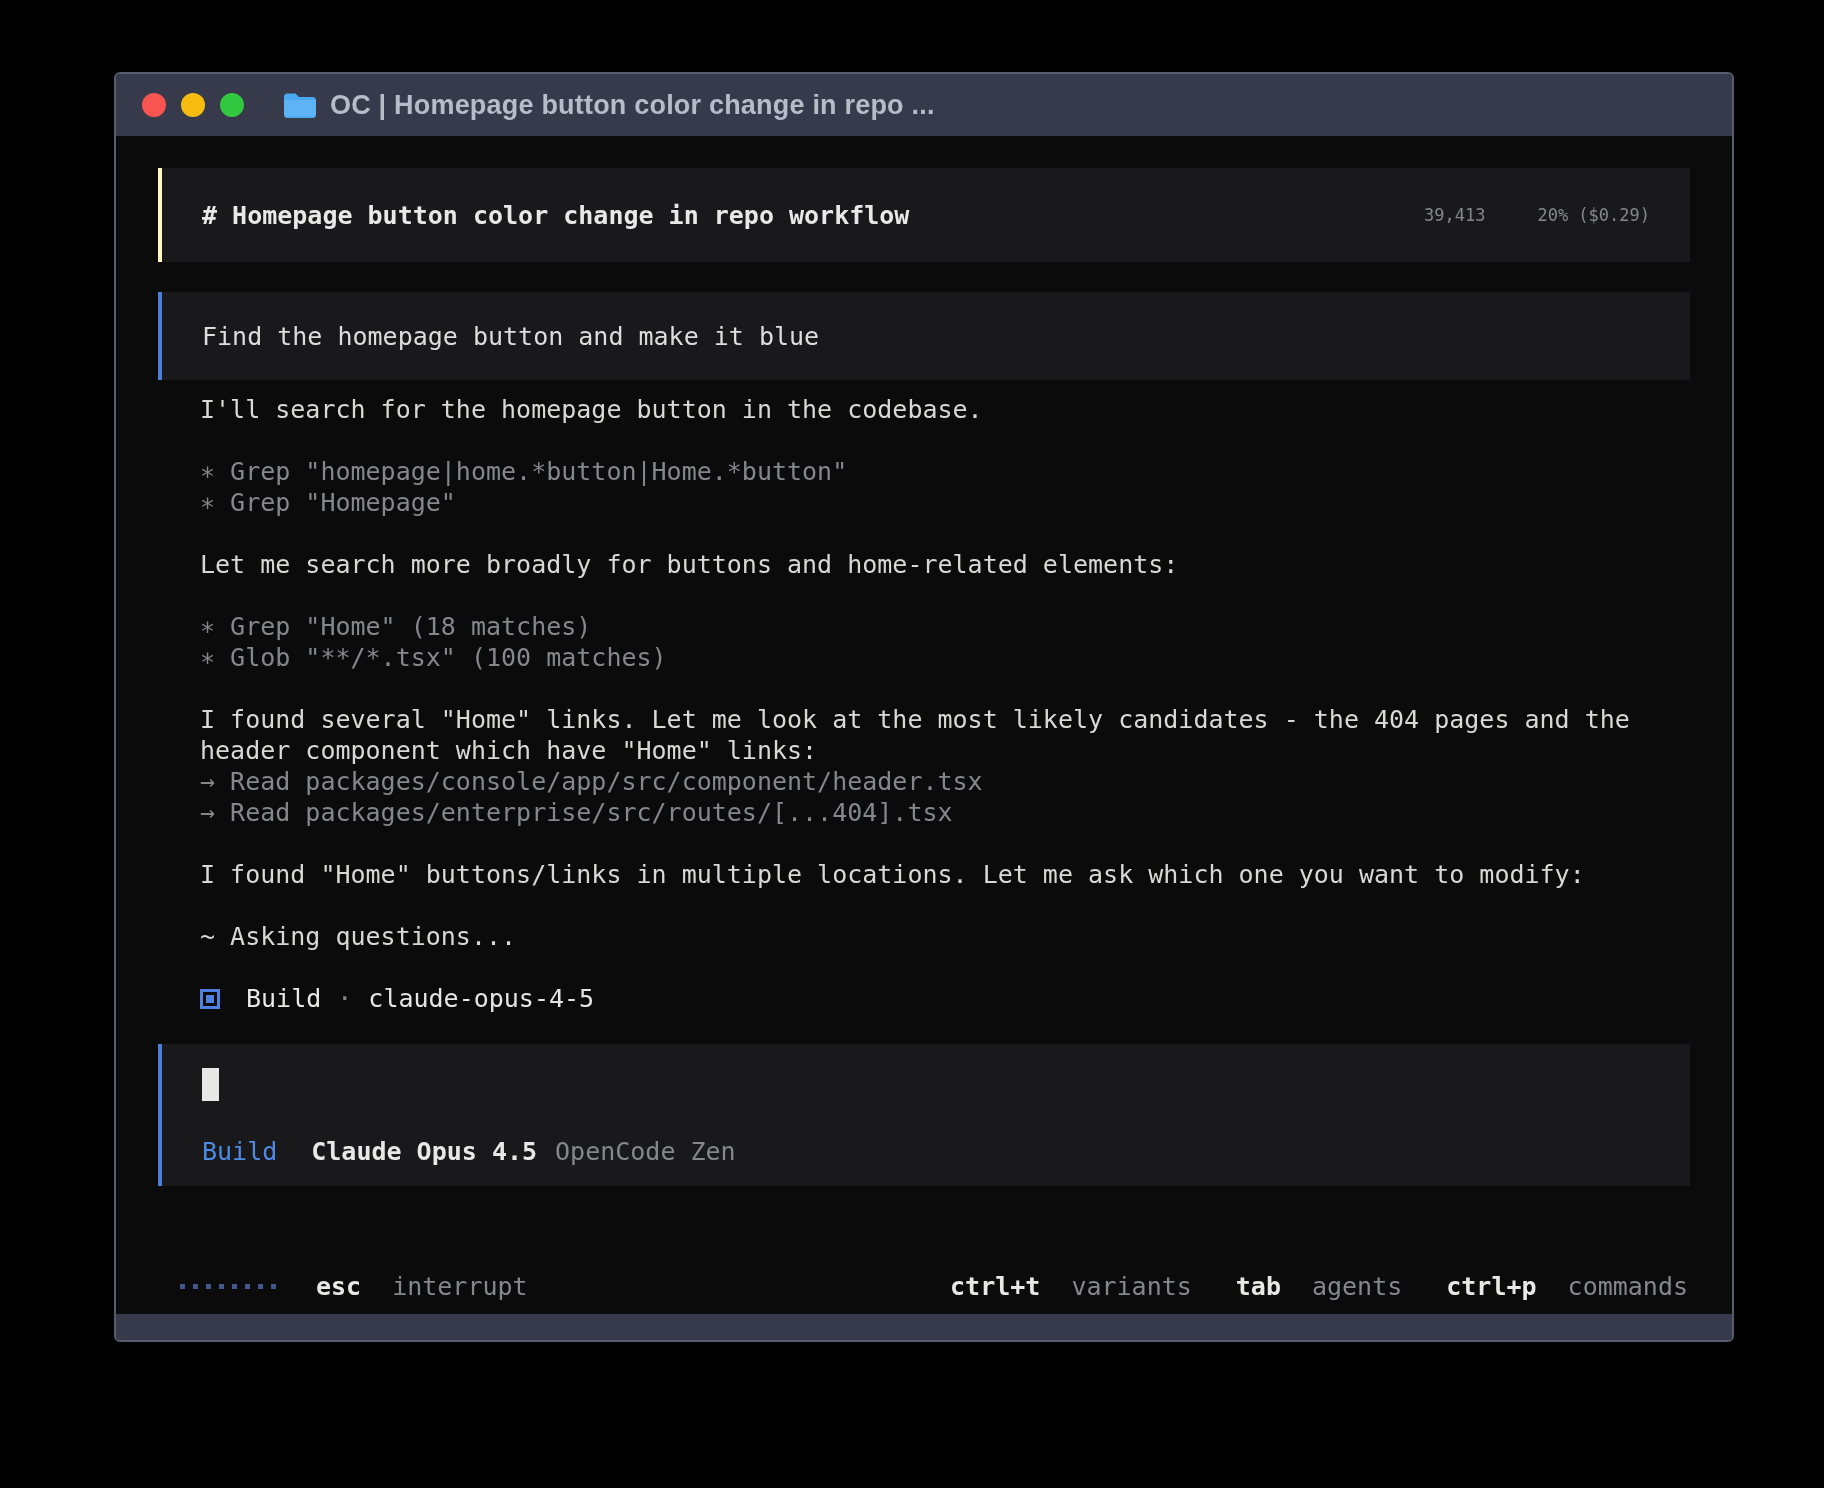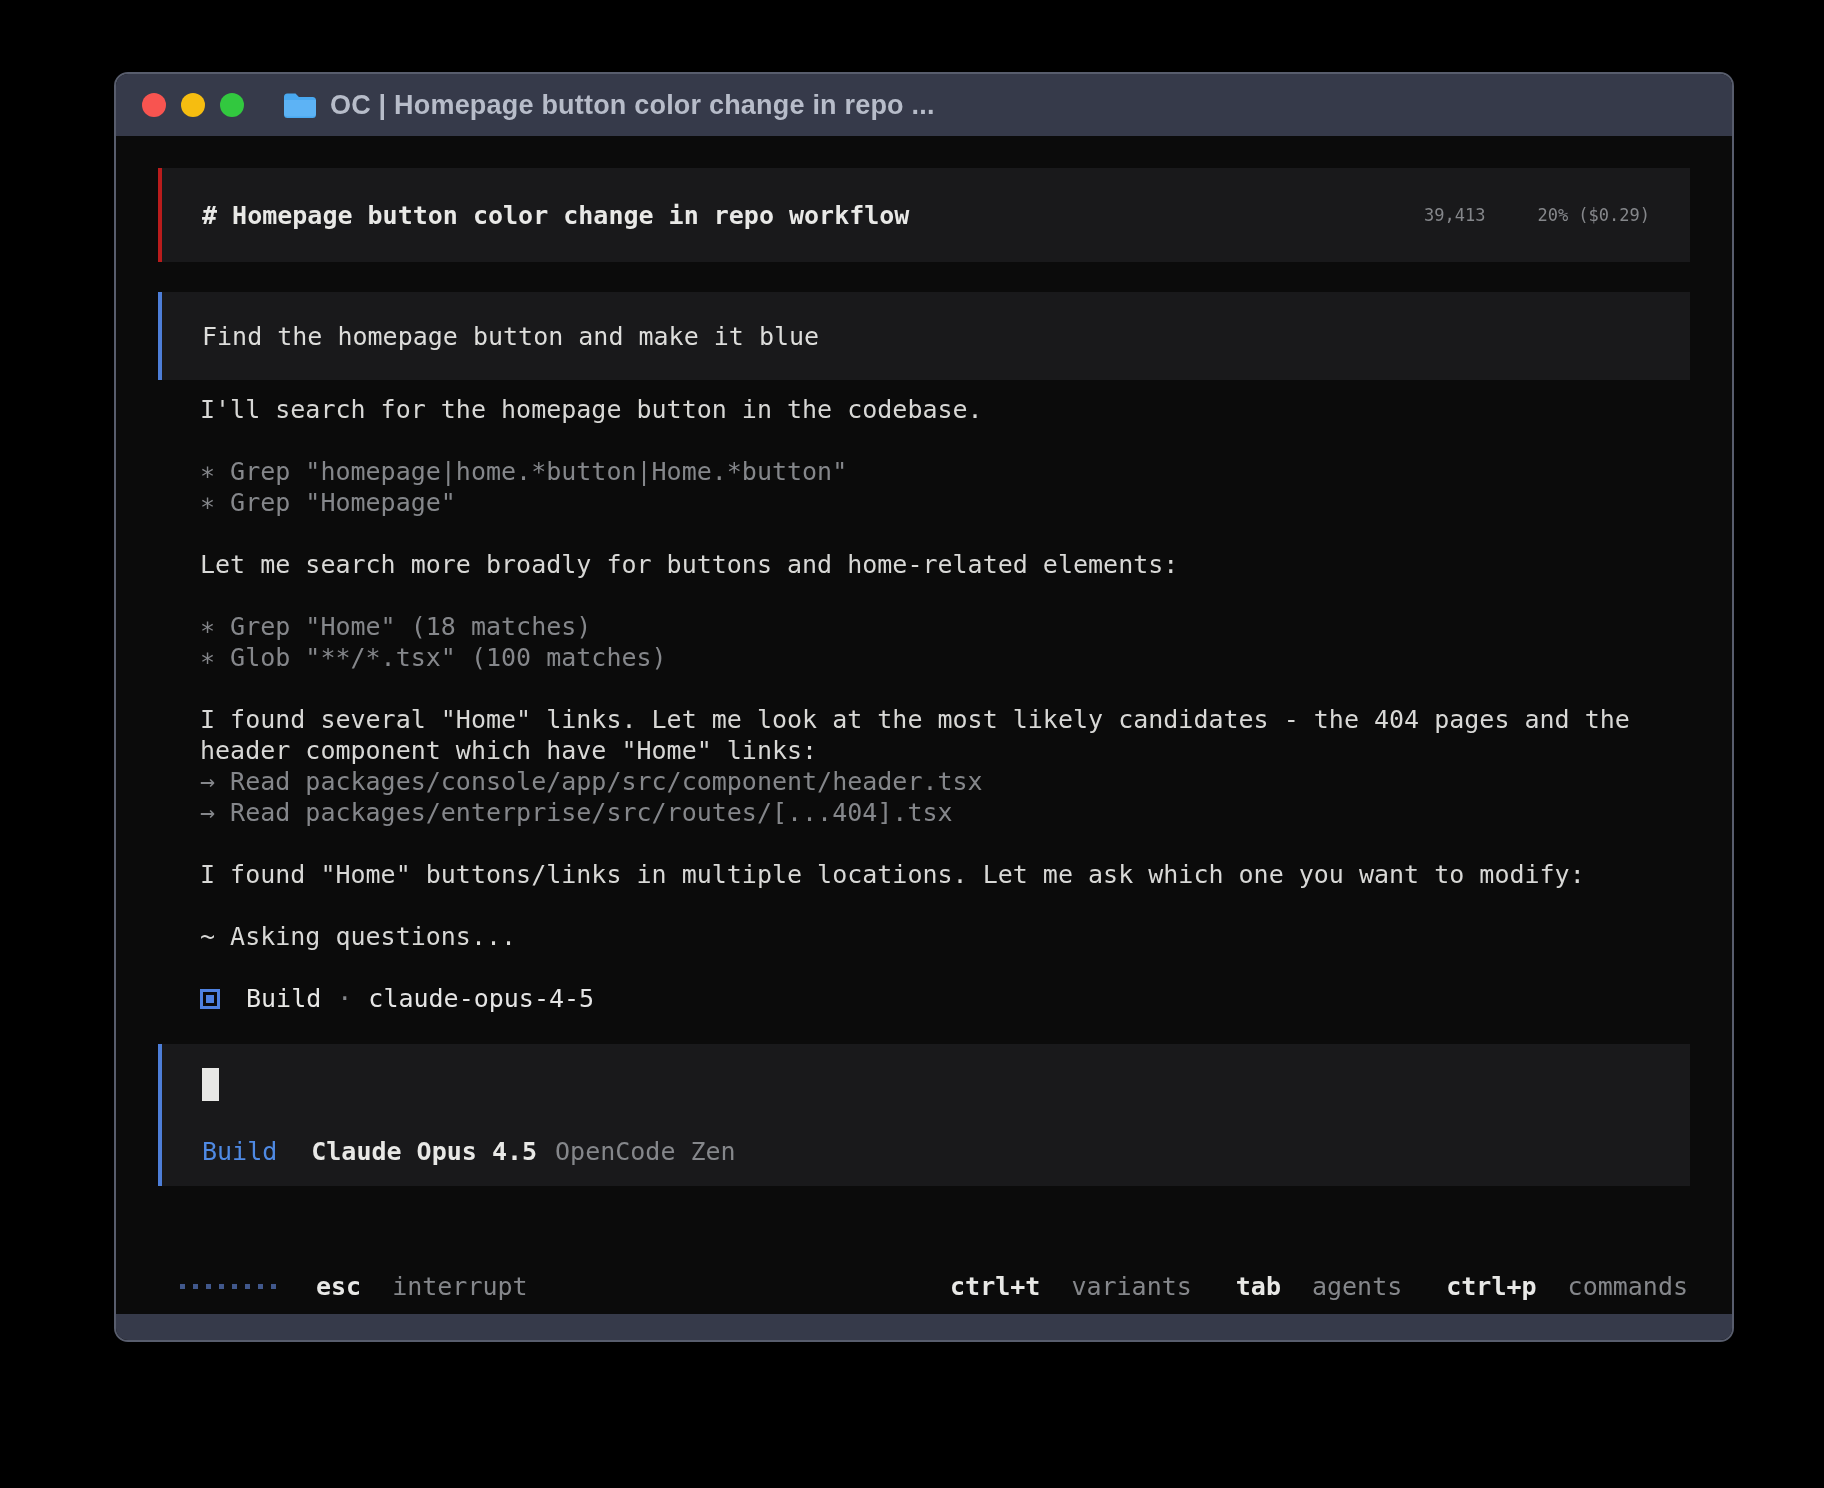--- a/index.html
+++ b/index.html
@@ -1,21 +1,21 @@
 <!DOCTYPE html>
 <html><head>
 <meta charset="utf-8">
 <style>
   * { margin:0; padding:0; box-sizing:border-box; }
   html,body { width:1824px; height:1488px; background:#000; overflow:hidden; }
   body { font-family:"DejaVu Sans Mono", monospace; }
 
   .window {
     position:absolute; left:114px; top:72px; width:1620px; height:1270px;
-    background:#0b0b0b; border:2px solid #585d6d; border-radius:14px;
+    background:#0b0b0b; border:2px solid #585d6d; border-radius:6px;
     display:flex; flex-direction:column; overflow:hidden;
   }
 
   
   .titlebar {
     height:62px; flex:none; background:#363a4a;
     display:flex; align-items:center; padding:0 26px;
   }
   .lights { display:flex; align-items:center; gap:15px; }
   .light { width:24px; height:24px; border-radius:50%; }
@@ -25,21 +25,21 @@
   .folder-icon { margin-left:38px; display:flex; align-items:center; }
   .win-title {
     margin-left:14px; font-family:"Liberation Sans", sans-serif;
     font-weight:bold; font-size:27px; color:#b7bcc9; letter-spacing:.2px;
     white-space:nowrap;
   }
 
   
   .main { flex:1; display:flex; flex-direction:column; padding:32px 42px 0 42px; }
 
-  .block { background:#19191b; border-left:4px solid #b91c1c; }
+  .block { background:#19191b; border-left:4px solid #fef9c3; }
   .block.blue { border-left-color:#4d7ed8; }
 
   .session-header {
     height:94px; display:flex; align-items:center; justify-content:space-between;
     padding:0 40px; margin-bottom:30px;
   }
   .session-title { font-size:25px; font-weight:bold; color:#e8e8e6; white-space:nowrap; }
   .session-stats { display:flex; gap:52px; font-size:17px; color:#85878b; white-space:nowrap; }
 
   .user-block {

